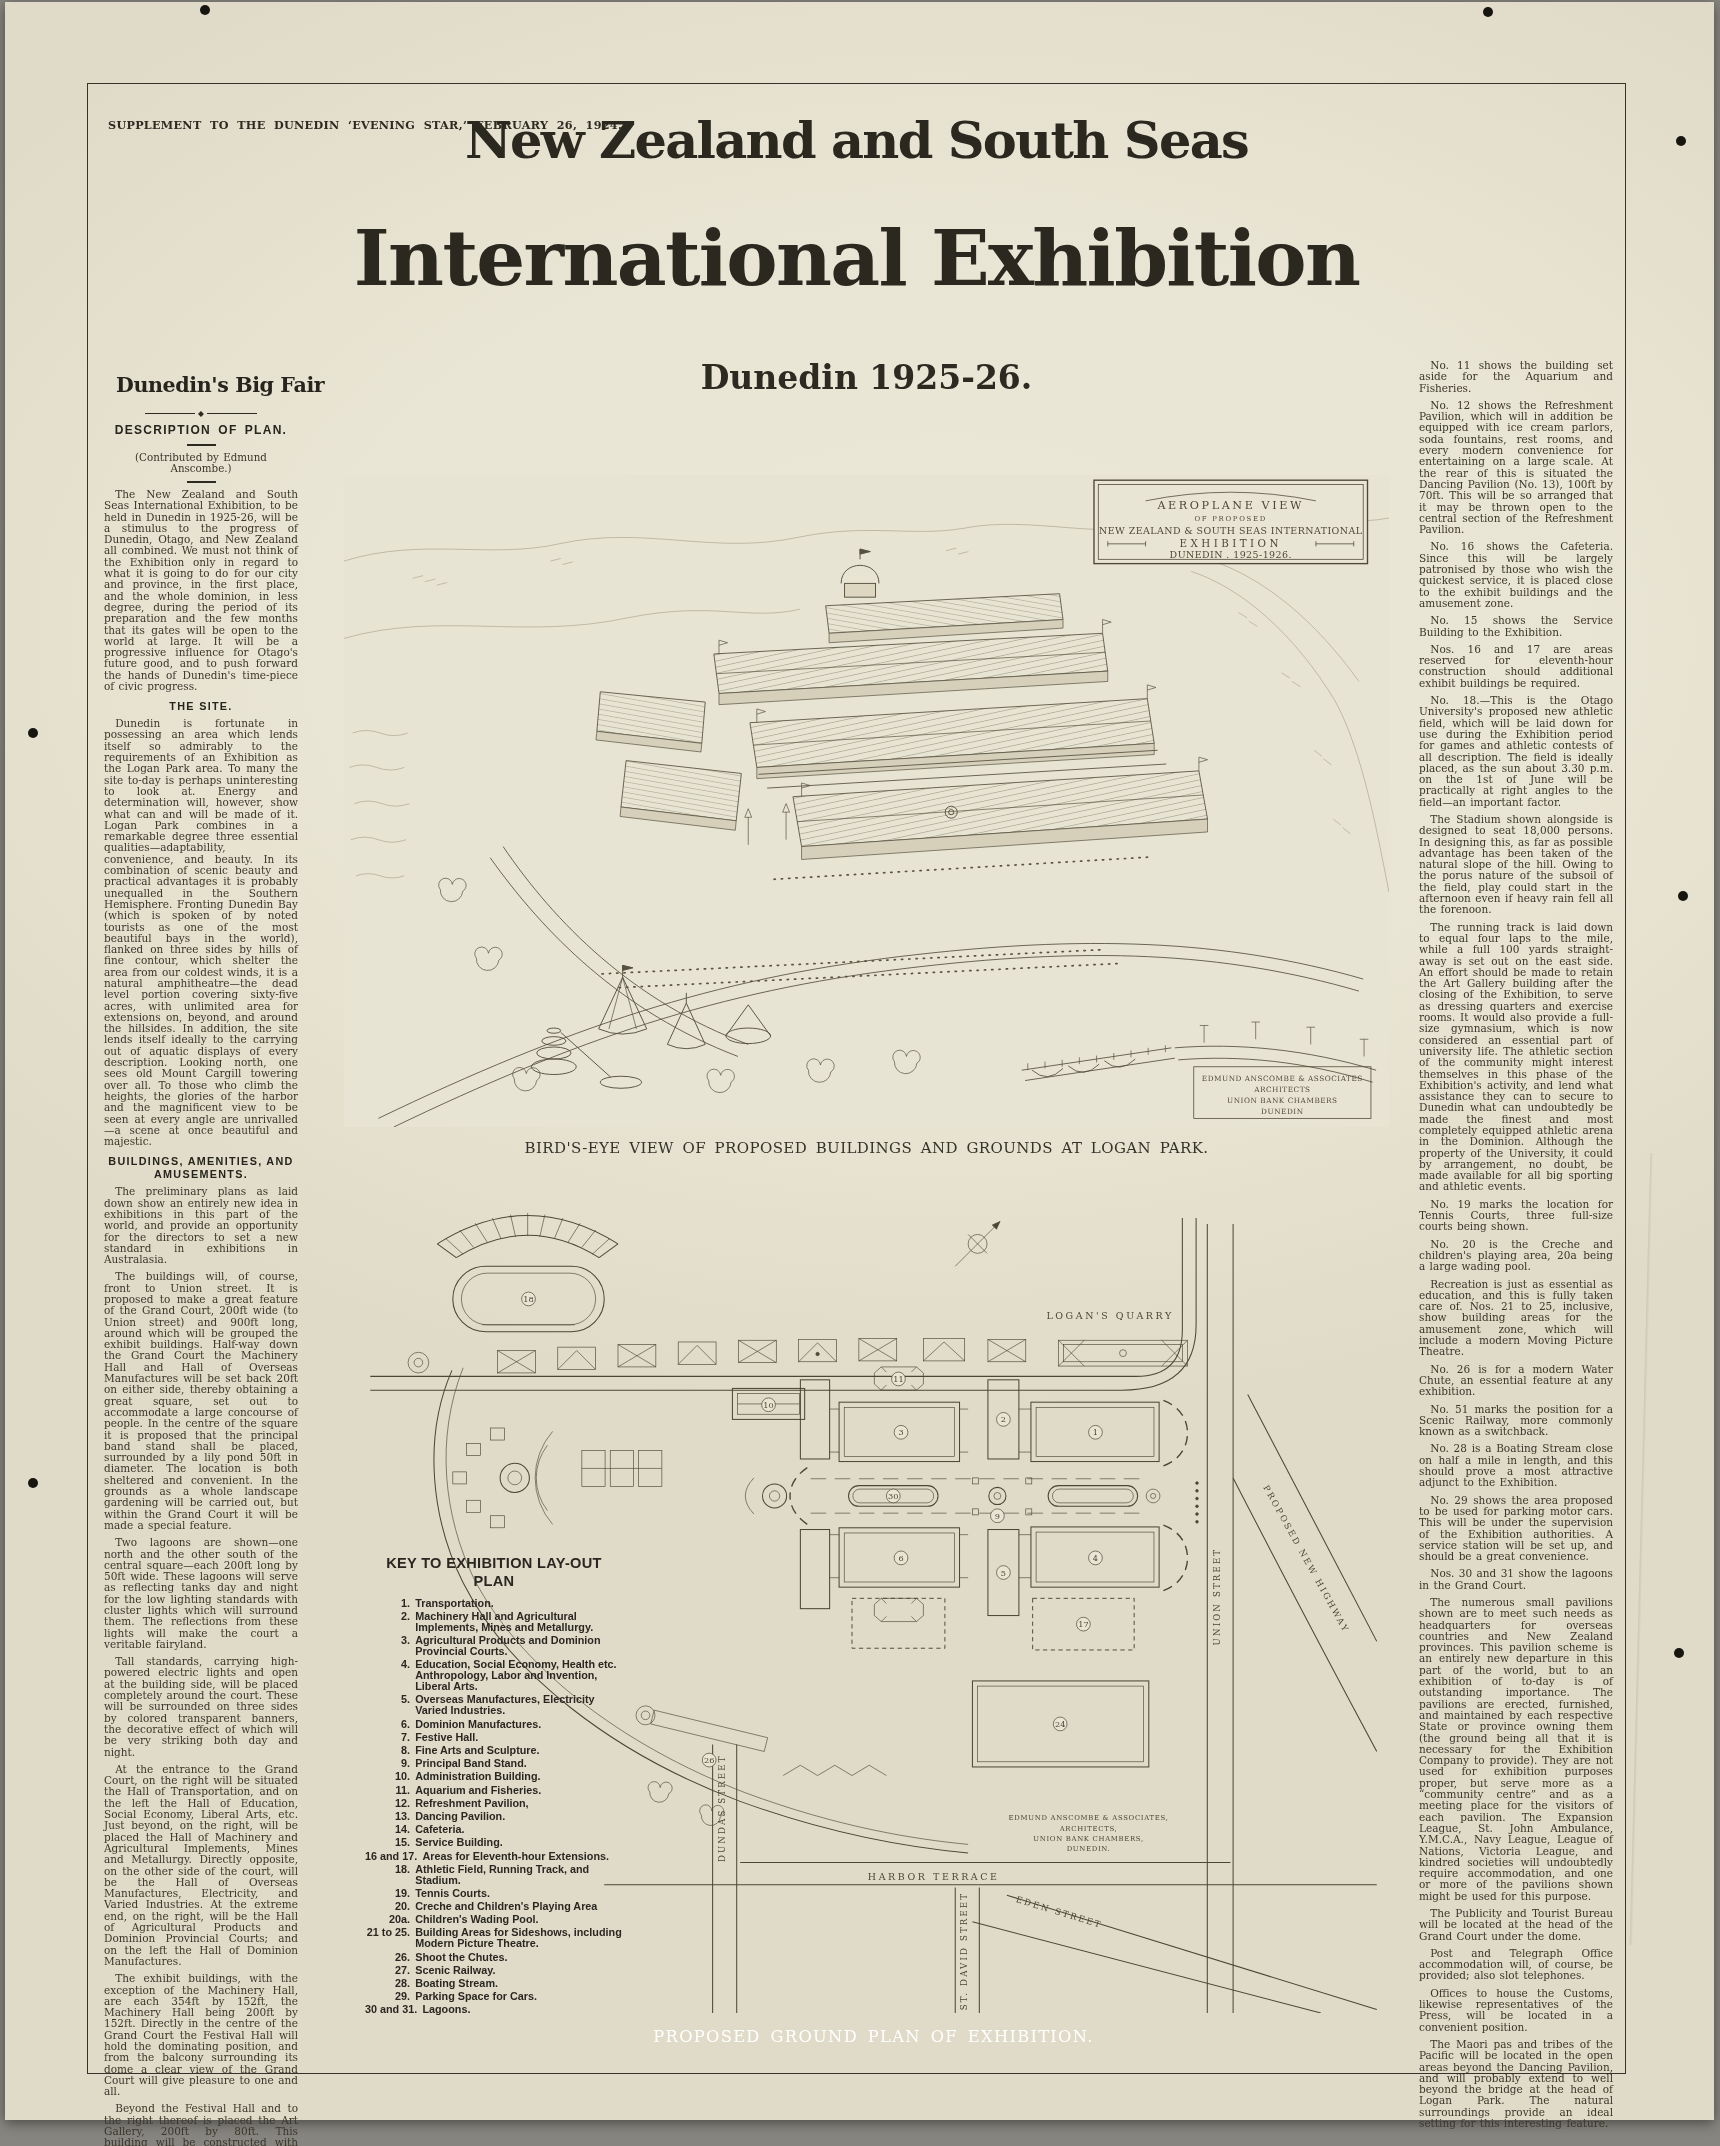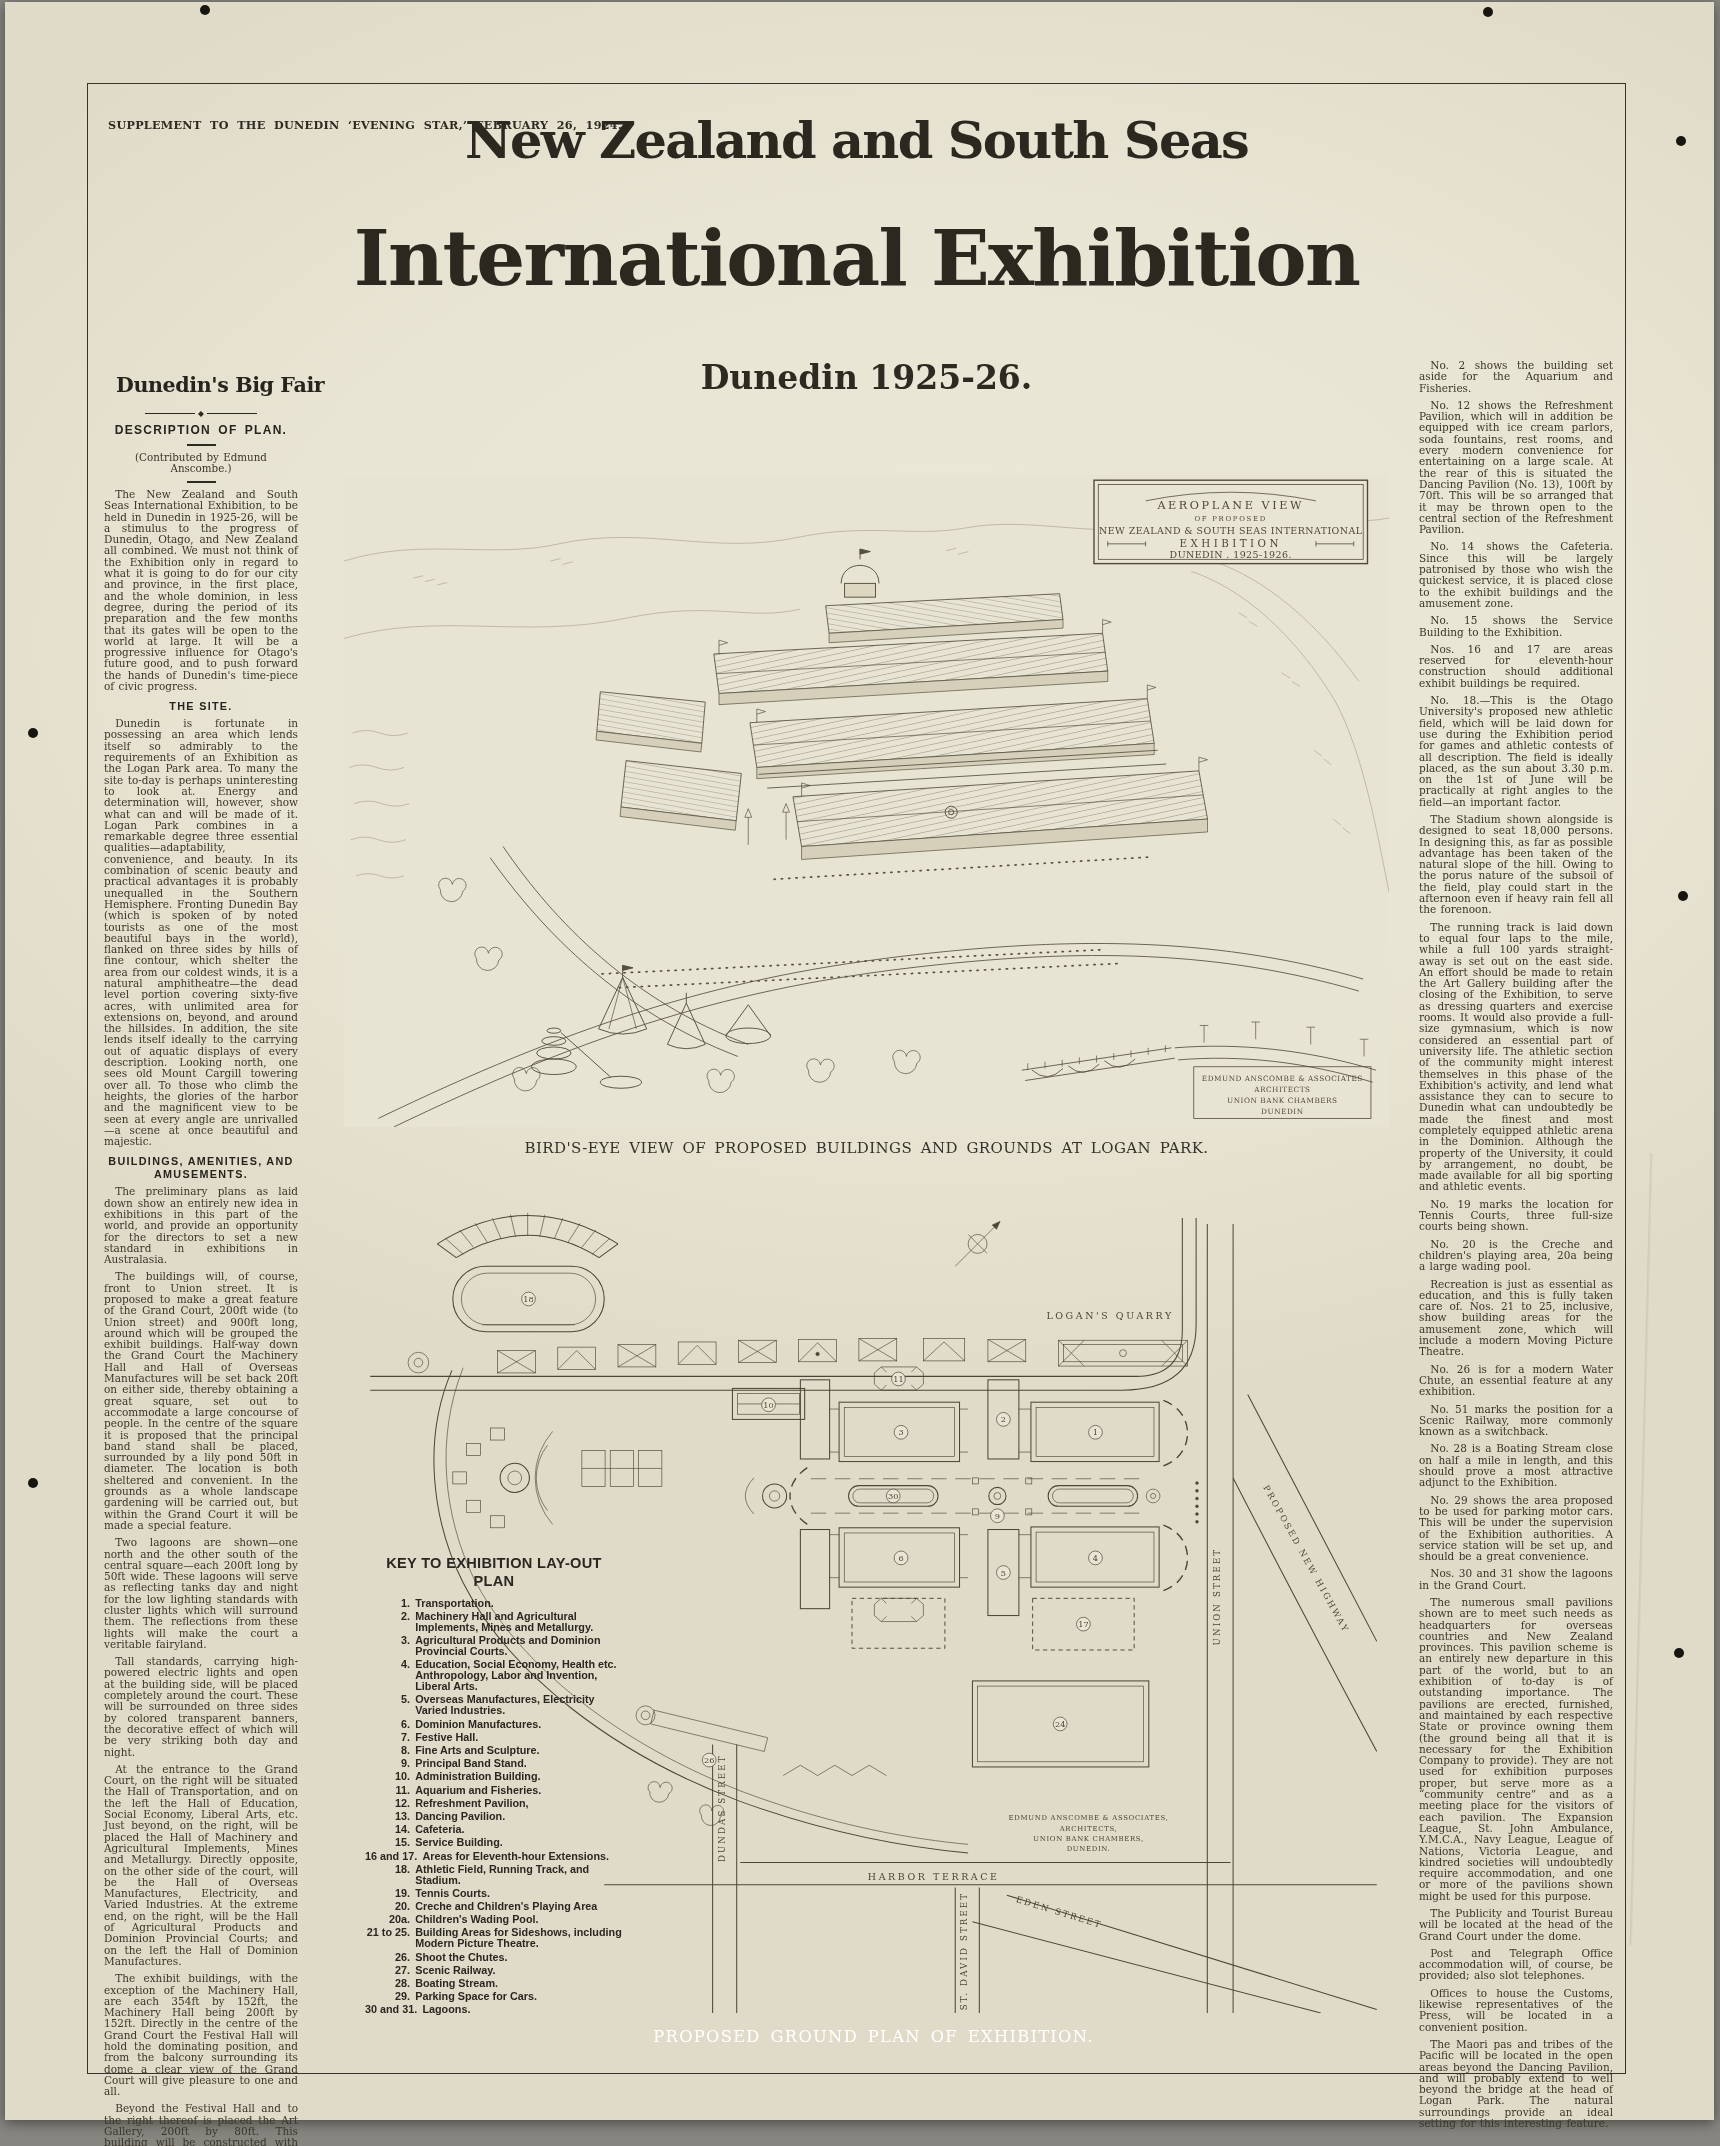--- a/index.html
+++ b/index.html
@@ -136,23 +136,23 @@
   <p>The buildings will, of course, front to Union street. It is proposed to make a great feature of the Grand Court, 200ft wide (to Union street) and 900ft long, around which will be grouped the exhibit buildings. Half-way down the Grand Court the Machinery Hall and Hall of Overseas Manufactures will be set back 20ft on either side, thereby obtaining a great square, set out to accommodate a large concourse of people. In the centre of the square it is proposed that the principal band stand shall be placed, surrounded by a lily pond 50ft in diameter. The location is both sheltered and convenient. In the grounds as a whole landscape gardening will be carried out, but within the Grand Court it will be made a special feature.</p>
   <p>Two lagoons are shown—one north and the other south of the central square—each 200ft long by 50ft wide. These lagoons will serve as reflecting tanks day and night for the low lighting standards with cluster lights which will surround them. The reflections from these lights will make the court a veritable fairyland.</p>
   <p>Tall standards, carrying high-powered electric lights and open at the building side, will be placed completely around the court. These will be surrounded on three sides by colored transparent banners, the decorative effect of which will be very striking both day and night.</p>
   <p>At the entrance to the Grand Court, on the right will be situated the Hall of Transportation, and on the left the Hall of Education, Social Economy, Liberal Arts, etc. Just beyond, on the right, will be placed the Hall of Machinery and Agricultural Implements, Mines and Metallurgy. Directly opposite, on the other side of the court, will be the Hall of Overseas Manufactures, Electricity, and Varied Industries. At the extreme end, on the right, will be the Hall of Agricultural Products and Dominion Provincial Courts; and on the left the Hall of Dominion Manufactures.</p>
   <p>The exhibit buildings, with the exception of the Machinery Hall, are each 354ft by 152ft, the Machinery Hall being 200ft by 152ft. Directly in the centre of the Grand Court the Festival Hall will hold the dominating position, and from the balcony surrounding its dome a clear view of the Grand Court will give pleasure to one and all.</p>
   <p>Beyond the Festival Hall and to the right thereof is placed the Art Gallery, 200ft by 80ft. This building will be constructed with fire-resisting materials, since it will house a very valuable collection of works of art.</p>
 
 </div>
 
 <div class="colR col">
-  <p>No. 2 shows the building set aside for the Aquarium and Fisheries.</p>
+  <p>No. 11 shows the building set aside for the Aquarium and Fisheries.</p>
   <p>No. 12 shows the Refreshment Pavilion, which will in addition be equipped with ice cream parlors, soda fountains, rest rooms, and every modern convenience for entertaining on a large scale. At the rear of this is situated the Dancing Pavilion (No. 13), 100ft by 70ft. This will be so arranged that it may be thrown open to the central section of the Refreshment Pavilion.</p>
-  <p>No. 14 shows the Cafeteria. Since this will be largely patronised by those who wish the quickest service, it is placed close to the exhibit buildings and the amusement zone.</p>
+  <p>No. 16 shows the Cafeteria. Since this will be largely patronised by those who wish the quickest service, it is placed close to the exhibit buildings and the amusement zone.</p>
   <p>No. 15 shows the Service Building to the Exhibition.</p>
   <p>Nos. 16 and 17 are areas reserved for eleventh-hour construction should additional exhibit buildings be required.</p>
   <p>No. 18.—This is the Otago University's proposed new athletic field, which will be laid down for use during the Exhibition period for games and athletic contests of all description. The field is ideally placed, as the sun about 3.30 p.m. on the 1st of June will be practically at right angles to the field—an important factor.</p>
   <p>The Stadium shown alongside is designed to seat 18,000 persons. In designing this, as far as possible advantage has been taken of the natural slope of the hill. Owing to the porus nature of the subsoil of the field, play could start in the afternoon even if heavy rain fell all the forenoon.</p>
   <p>The running track is laid down to equal four laps to the mile, while a full 100 yards straight-away is set out on the east side. An effort should be made to retain the Art Gallery building after the closing of the Exhibition, to serve as dressing quarters and exercise rooms. It would also provide a full-size gymnasium, which is now considered an essential part of university life. The athletic section of the community might interest themselves in this phase of the Exhibition's activity, and lend what assistance they can to secure to Dunedin what can undoubtedly be made the finest and most completely equipped athletic arena in the Dominion. Although the property of the University, it could by arrangement, no doubt, be made available for all big sporting and athletic events.</p>
   <p>No. 19 marks the location for Tennis Courts, three full-size courts being shown.</p>
   <p>No. 20 is the Creche and children's playing area, 20a being a large wading pool.</p>
   <p>Recreation is just as essential as education, and this is fully taken care of. Nos. 21 to 25, inclusive, show building areas for the amusement zone, which will include a modern Moving Picture Theatre.</p>
   <p>No. 26 is for a modern Water Chute, an essential feature at any exhibition.</p>
   <p>No. 51 marks the position for a Scenic Railway, more commonly known as a switchback.</p>

